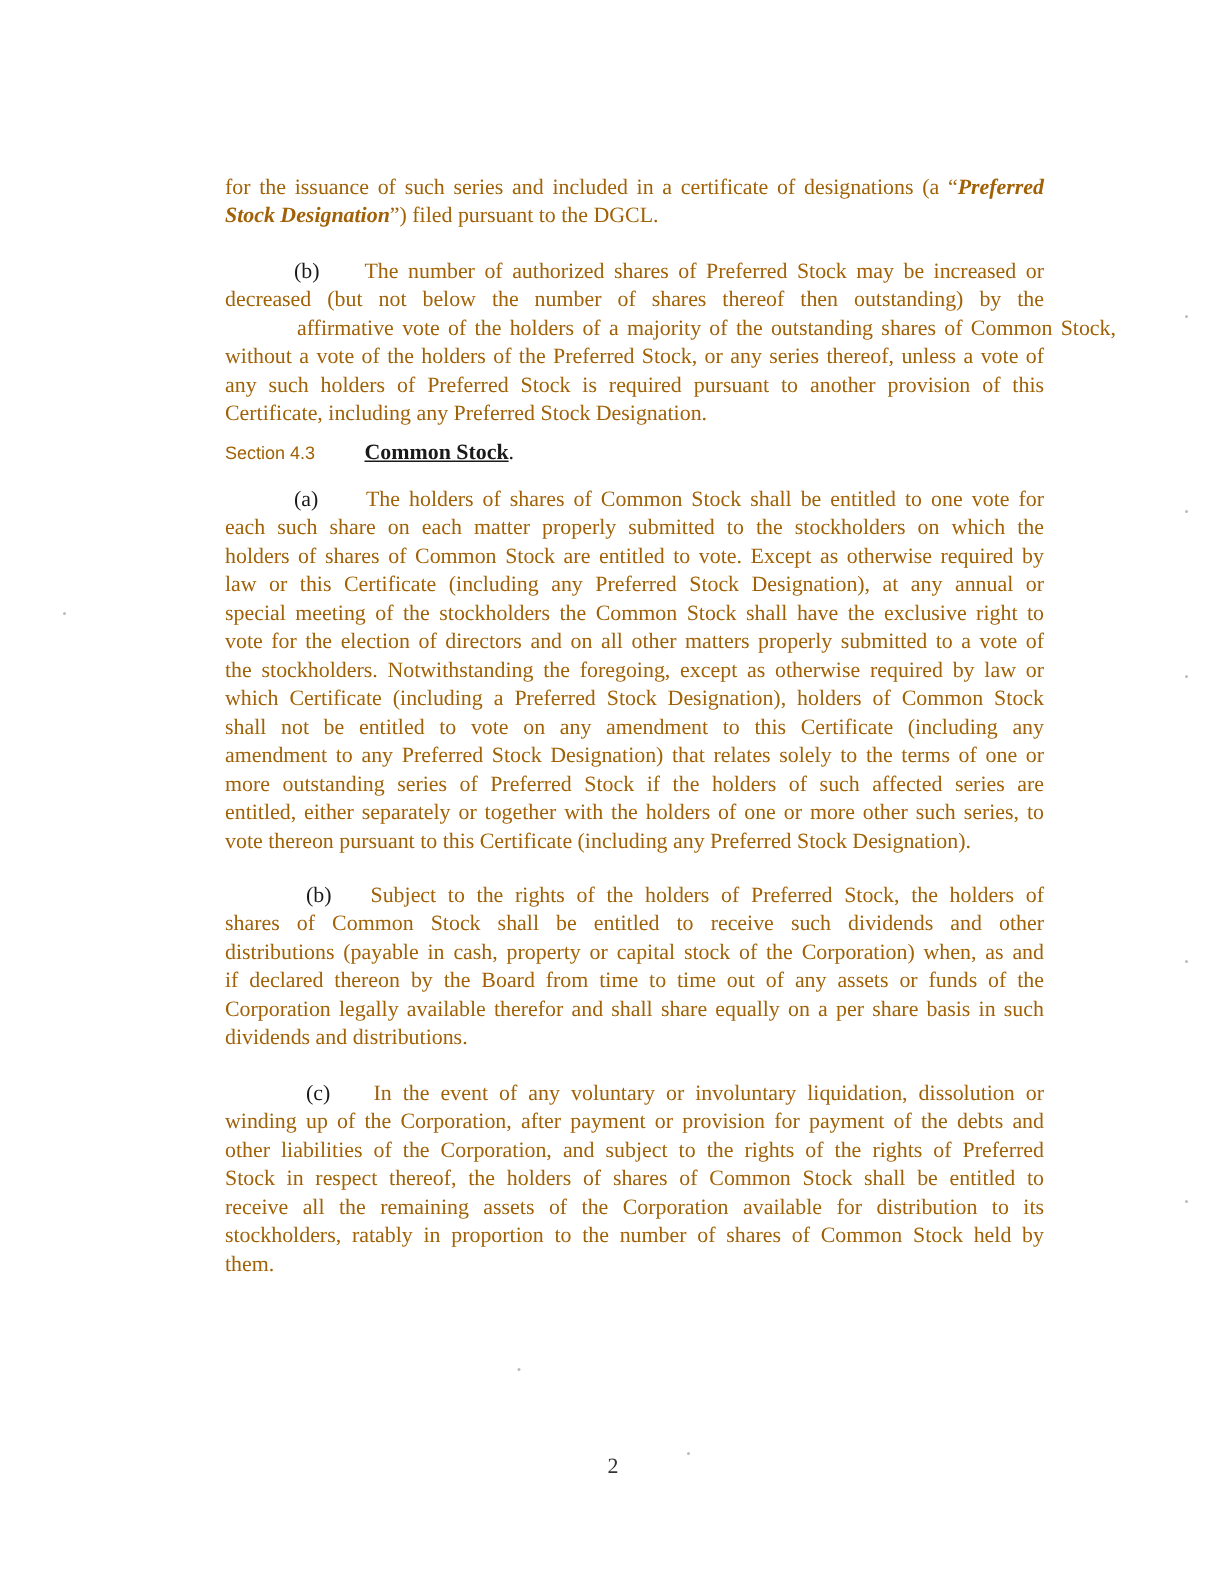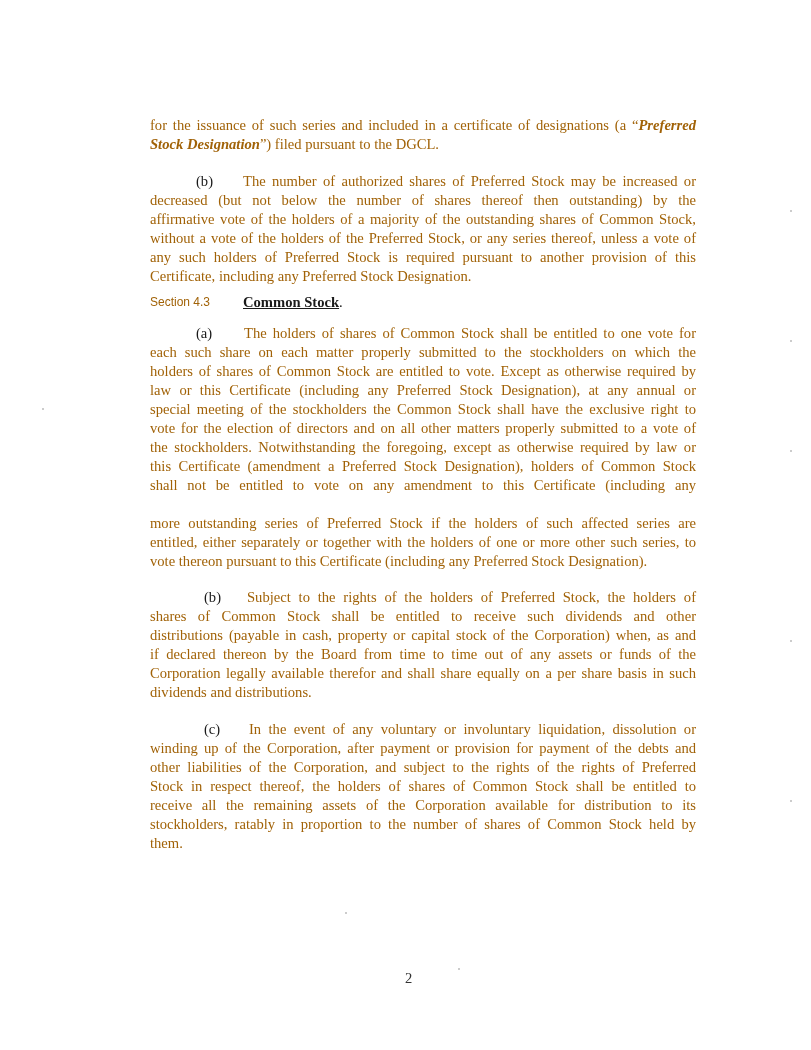--- a/index.html
+++ b/index.html
@@ -26,38 +26,39 @@
 <body>
 
 <div class="page">
 
   <div class="ln" style="top:116px;"><span>for the issuance of such series and included in a certificate of designations (a “</span><span class="bi">Preferred</span></div>
   <div class="ln last" style="top:135px;"><span class="bi">Stock Designation</span><span>”) filed pursuant to the DGCL.</span></div>
 
   <div class="lbl" style="top:172px;">(b)</div>
   <div class="ln ind" style="top:172px; left:243px; width:453px;">The number of authorized shares of Preferred Stock may be increased or</div>
   <div class="ln" style="top:191px;">decreased (but not below the number of shares thereof then outstanding) by the</div>
-  <div class="ln" style="top:210px;">affirmative vote of the holders of a majority of the outstanding shares of Common Stock,</div>
+  <div class="ln" style="top:210px;margin-left:48px;">affirmative vote of the holders of a majority of the outstanding shares of Common Stock,</div>
   <div class="ln" style="top:229px;">without a vote of the holders of the Preferred Stock, or any series thereof, unless a vote of</div>
   <div class="ln" style="top:248px;">any such holders of Preferred Stock is required pursuant to another provision of this</div>
   <div class="ln last" style="top:267px;">Certificate, including any Preferred Stock Designation.</div>
 
   <div class="sec" style="top:293px;">Section 4.3</div>
   <div class="sec-title" style="top:293px;"><span class="u">Common Stock</span><span>.</span></div>
 
   <div class="lbl" style="top:324px;">(a)</div>
   <div class="ln" style="top:324px; left:244px; width:452px;">The holders of shares of Common Stock shall be entitled to one vote for</div>
   <div class="ln" style="top:343px;">each such share on each matter properly submitted to the stockholders on which the</div>
   <div class="ln" style="top:362px;">holders of shares of Common Stock are entitled to vote.  Except as otherwise required by</div>
   <div class="ln" style="top:381px;">law or this Certificate (including any Preferred Stock Designation), at any annual or</div>
   <div class="ln" style="top:400px;">special meeting of the stockholders the Common Stock shall have the exclusive right to</div>
   <div class="ln" style="top:419px;">vote for the election of directors and on all other matters properly submitted to a vote of</div>
   <div class="ln" style="top:438px;">the stockholders.  Notwithstanding the foregoing, except as otherwise required by law or</div>
-  <div class="ln" style="top:457px;">this Certificate (amendment a Preferred Stock Designation), holders of Common Stock</div>
+  <div class="ln" style="top:457px;">which Certificate (including a Preferred Stock Designation), holders of Common Stock</div>
   <div class="ln" style="top:476px;">shall not be entitled to vote on any amendment to this Certificate (including any</div>
+  <div class="ln" style="top:495px;">amendment to any Preferred Stock Designation) that relates solely to the terms of one or</div>
   <div class="ln" style="top:514px;">more outstanding series of Preferred Stock if the holders of such affected series are</div>
   <div class="ln" style="top:533px;">entitled, either separately or together with the holders of one or more other such series, to</div>
   <div class="ln last" style="top:552px;">vote thereon pursuant to this Certificate (including any Preferred Stock Designation).</div>
 
   <div class="lbl lbl-wide" style="top:588px;">(b)</div>
   <div class="ln" style="top:588px; left:247px; width:449px;">Subject to the rights of the holders of Preferred Stock, the holders of</div>
   <div class="ln" style="top:607px;">shares of Common Stock shall be entitled to receive such dividends and other</div>
   <div class="ln" style="top:626px;">distributions (payable in cash, property or capital stock of the Corporation) when, as and</div>
   <div class="ln" style="top:645px;">if declared thereon by the Board from time to time out of any assets or funds of the</div>
   <div class="ln" style="top:664px;">Corporation legally available therefor and shall share equally on a per share basis in such</div>

